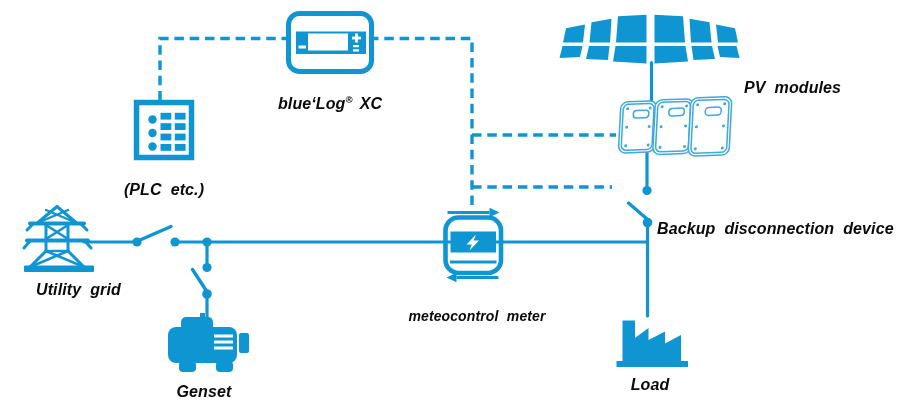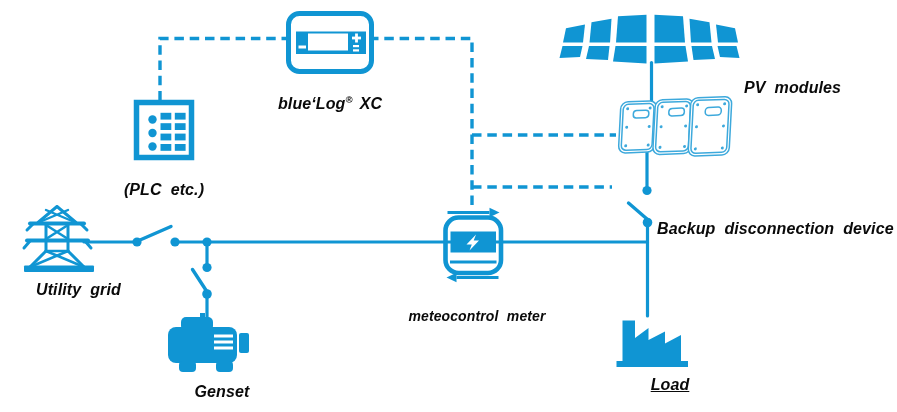--- a/index.html
+++ b/index.html
@@ -175,18 +175,18 @@
     <path d="M622.5,362.5 V320.5 H635 V338 L648.5,328 V340 L665,331.5 V343.5 L681,335 V362.5 Z"></path>
     <rect x="616.5" y="361" width="71.5" height="6"></rect>
   </g>
 </svg>
 
   <div class="lbl" style="left:278px; top:95px;font-style:italic;">
     <span>blue‘Log</span><sup>®</sup><span class="suffix">XC</span>
   </div>
   <div class="lbl center" style="left:164px; top:180.5px;text-align:center;">(PLC etc.)</div>
   <div class="lbl" style="left:12px; top:281px;margin-left:24px;">Utility grid</div>
-  <div class="lbl center" style="left:222px; top:383px;">Genset</div>
+  <div class="lbl center" style="left:204px; top:383px;">Genset</div>
   <div class="lbl center" style="left:477px; top:298px; font-size:14px;margin-top:11px;">meteocontrol meter</div>
-  <div class="lbl center" style="left:670px; top:376px;text-decoration:underline;">Load</div>
+  <div class="lbl center" style="left:650px; top:376px;">Load</div>
   <div class="lbl" style="left:744px; top:40px;margin-top:39px;">PV modules</div>
   <div class="lbl" style="left:657px; top:220px;">Backup disconnection device</div>
 </div>
 
 </body></html>

